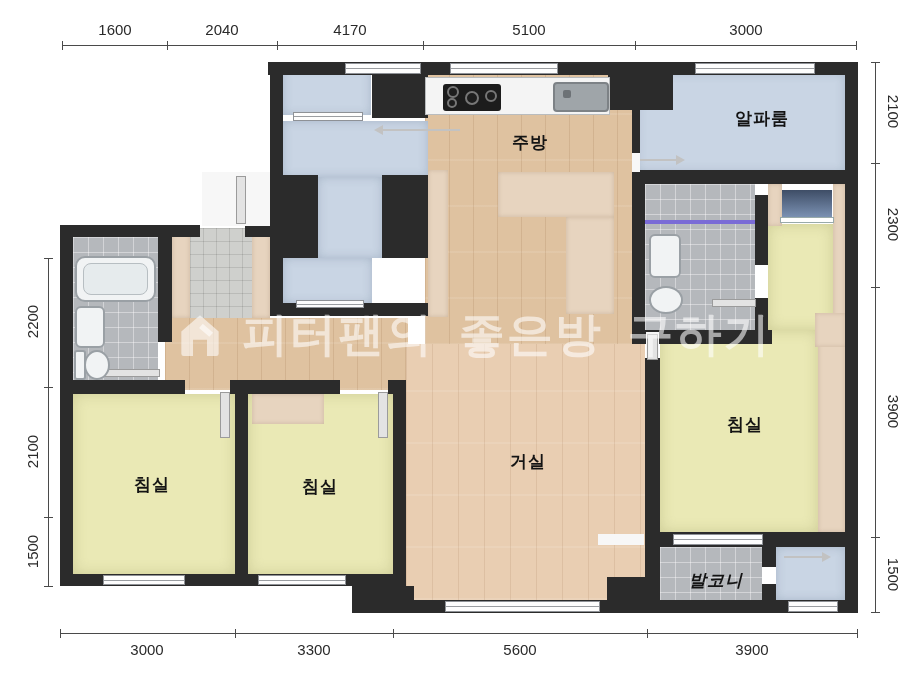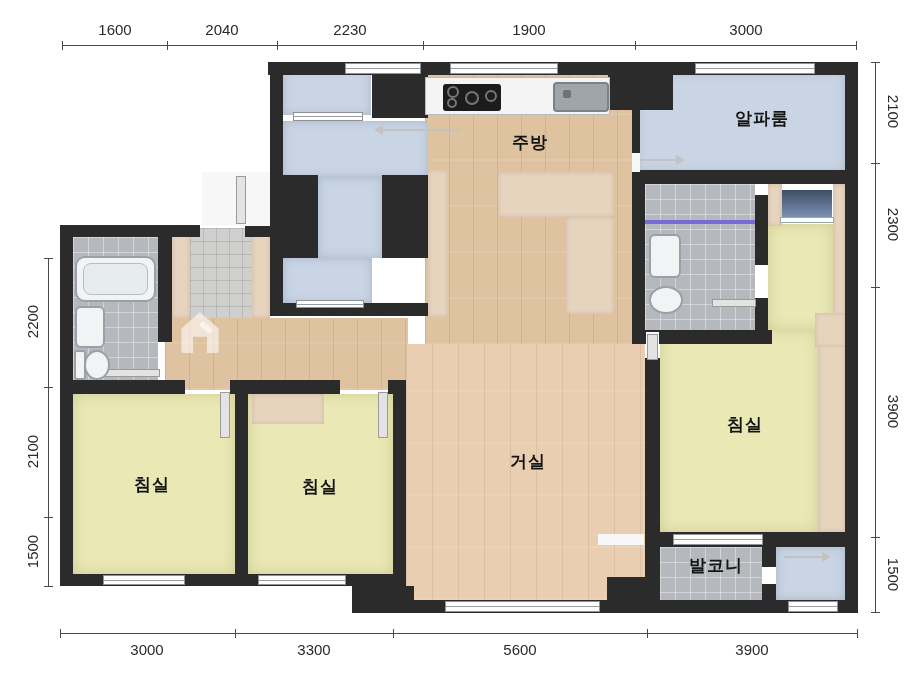--- a/index.html
+++ b/index.html
@@ -63,22 +63,22 @@
 
   <div class="dimline" style="left:62px;top:45px;width:795px;height:1px;"></div>
   <div class="tickv" style="left:62px;top:41px;"></div>
   <div class="tickv" style="left:167px;top:41px;"></div>
   <div class="tickv" style="left:277px;top:41px;"></div>
   <div class="tickv" style="left:423px;top:41px;"></div>
   <div class="tickv" style="left:635px;top:41px;"></div>
   <div class="tickv" style="left:856px;top:41px;"></div>
   <div class="dim" style="left:75px;top:21px;">1600</div>
   <div class="dim" style="left:182px;top:21px;">2040</div>
-  <div class="dim" style="left:310px;top:21px;">2230</div>
-  <div class="dim" style="left:489px;top:21px;">1900</div>
+  <div class="dim" style="left:310px;top:21px;">4170</div>
+  <div class="dim" style="left:489px;top:21px;">5100</div>
   <div class="dim" style="left:706px;top:21px;">3000</div>
 
   <div class="dimline" style="left:60px;top:633px;width:798px;height:1px;"></div>
   <div class="tickv" style="left:60px;top:629px;"></div>
   <div class="tickv" style="left:235px;top:629px;"></div>
   <div class="tickv" style="left:393px;top:629px;"></div>
   <div class="tickv" style="left:647px;top:629px;"></div>
   <div class="tickv" style="left:857px;top:629px;"></div>
   <div class="dim" style="left:107px;top:641px;">3000</div>
   <div class="dim" style="left:274px;top:641px;">3300</div>
@@ -237,22 +237,23 @@
   <div class="shower-line" style="left:645px;top:220px;width:110px;height:4px;"></div>
   <div class="fixture" style="left:649px;top:234px;width:32px;height:44px;border-radius:6px;"></div>
   <div class="fixture" style="left:649px;top:286px;width:34px;height:28px;border-radius:50%;"></div>
 
   <div class="room-label" style="left:490px;top:133px;width:80px;">주방</div>
   <div class="room-label" style="left:722px;top:109px;width:80px;">알파룸</div>
   <div class="room-label" style="left:488px;top:452px;width:80px;">거실</div>
   <div class="room-label" style="left:112px;top:475px;width:80px;">침실</div>
   <div class="room-label" style="left:280px;top:477px;width:80px;">침실</div>
   <div class="room-label" style="left:705px;top:415px;width:80px;">침실</div>
-  <div class="room-label" style="left:676px;top:556px;width:80px;">발코니</div>
+  <div class="room-label" style="left:676px;top:571px;width:80px;font-style:italic;">발코니</div>
 
   <div class="watermark">
     <svg class="wm-icon" viewBox="0 0 24 24">
       <path fill="rgba(255,255,255,0.58)" d="M4 10.5 L12 3.5 L20 10.5 L20 20 Q20 21 19 21 L15 21 L15 14 L9 14 L9 21 L5 21 Q4 21 4 20 Z"></path>
       <path fill="rgba(255,255,255,0.58)" d="M13.2 7.2 l4.4 3.8 -1.6 1.8 -4.4-3.8 Z"></path>
     </svg>
+    <div class="wm-text">피터팬의 좋은방 구하기</div>
   </div>
 
 </div>
 
 </body></html>

